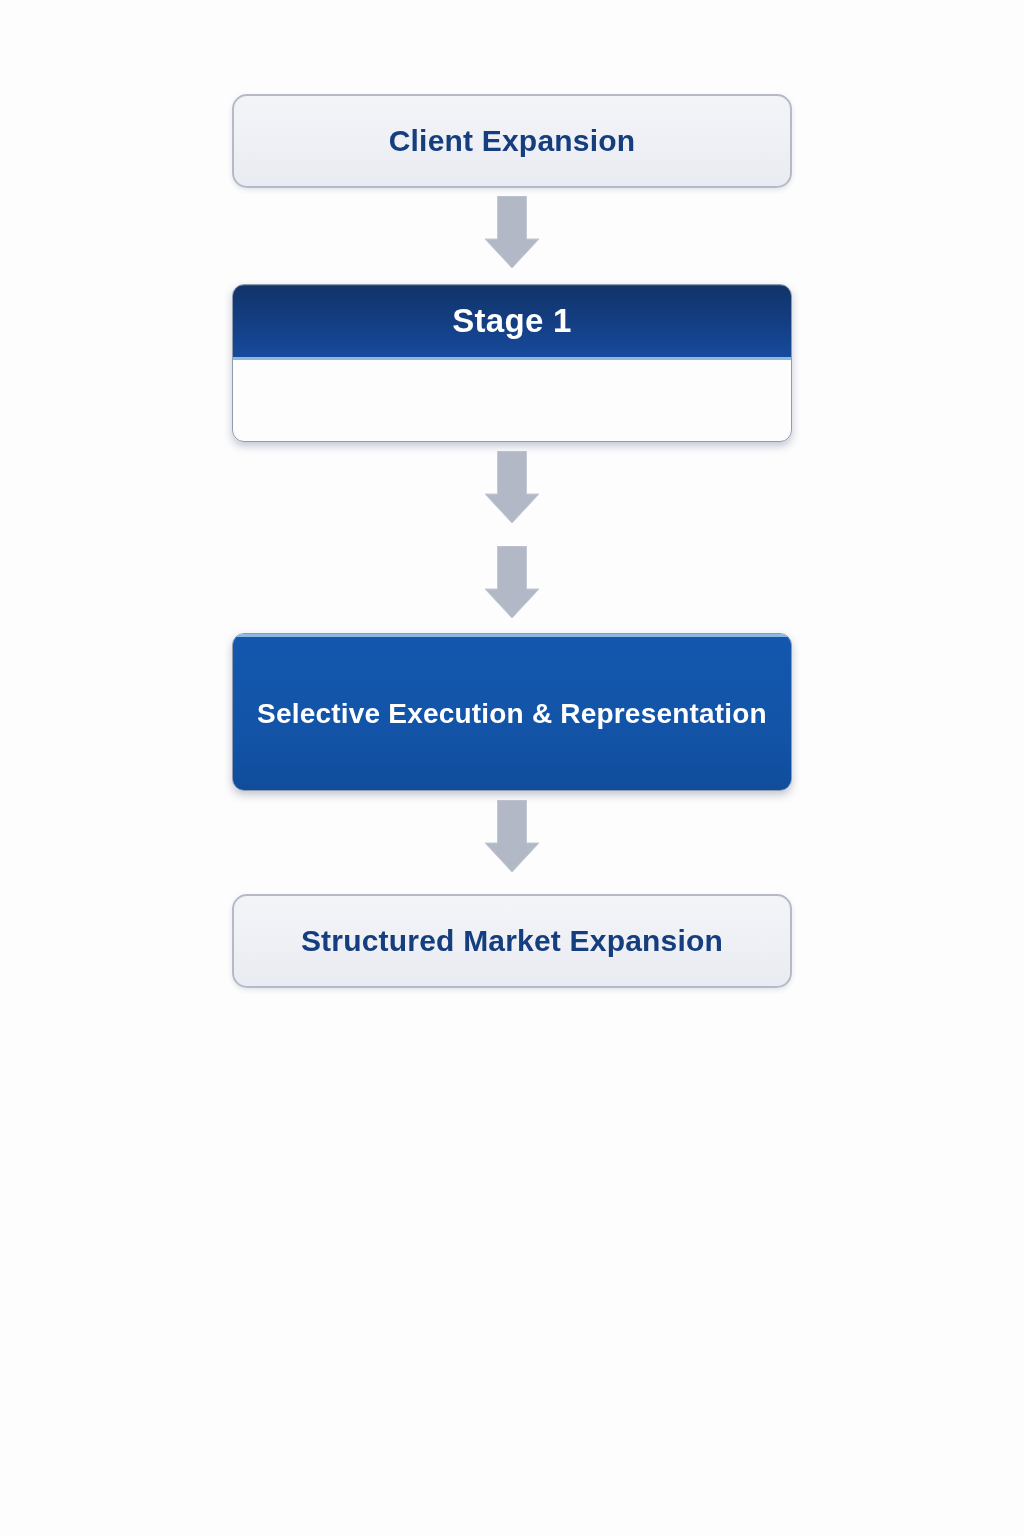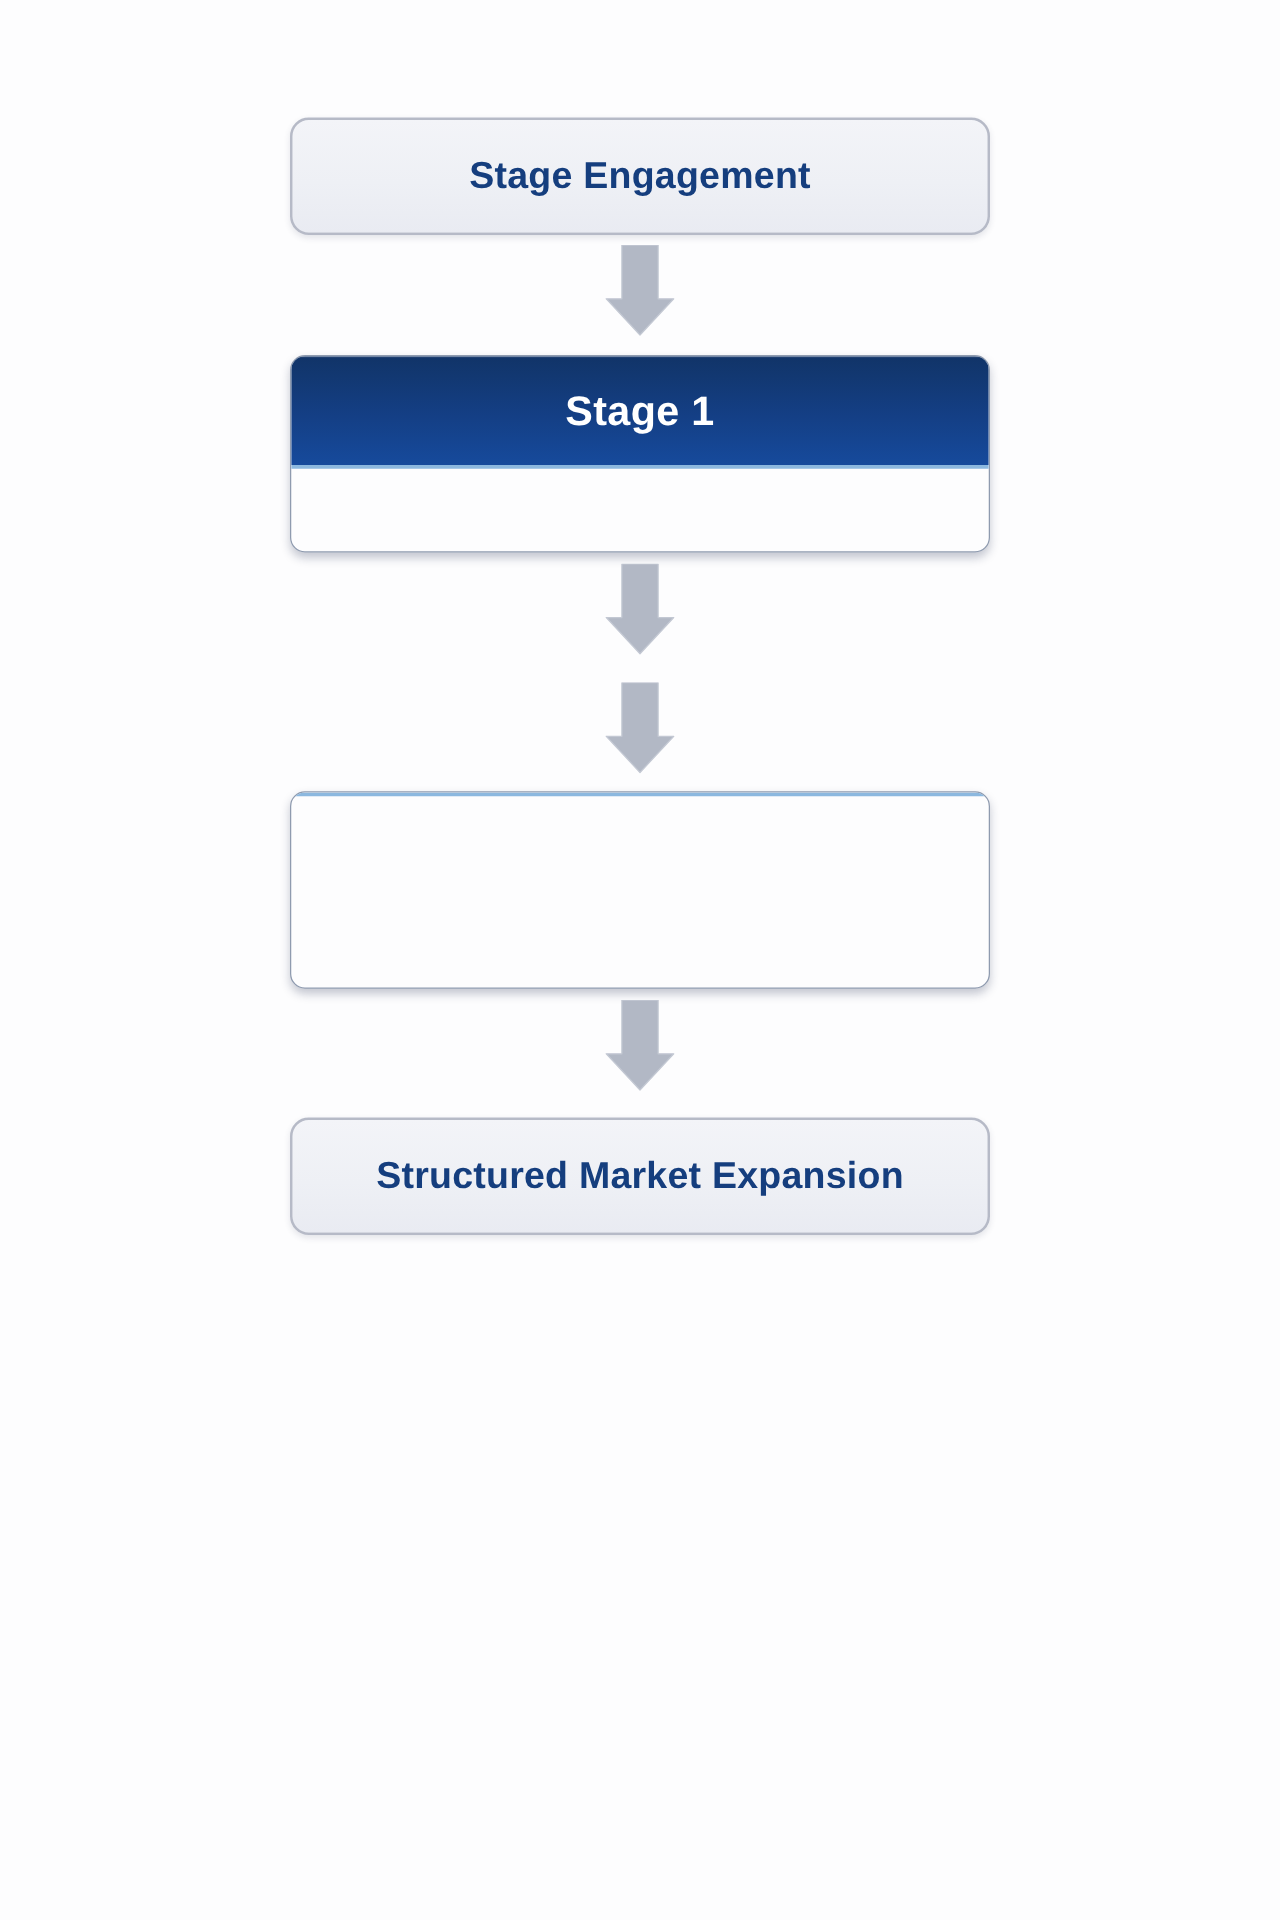--- a/index.html
+++ b/index.html
@@ -49,21 +49,21 @@
     height: 158px;
     box-sizing: border-box;
     display: flex;
     flex-direction: column;
     border-radius: 12px;
     overflow: hidden;
     border: 1px solid rgba(9, 35, 80, 0.45);
     box-shadow: 0 4px 8px rgba(25, 35, 70, 0.25);
   }
   .stage-header {
-    height: 87px;
+    height: 72px;
     display: flex;
     align-items: center;
     justify-content: center;
     background: linear-gradient(180deg, #113468 0%, #143f85 55%, #164a9c 100%);
     color: #ffffff;
     font-size: 33px;
     font-weight: bold;
     letter-spacing: 0.3px;
     box-shadow: inset 0 1px 0 rgba(255, 255, 255, 0.12);
   }
@@ -115,21 +115,21 @@
   .a3 { margin: 8px 0 13px 0; }
   .a4 { margin: 9px 0 20px 0; }
 </style>
 </head>
 <body>
 
 <div class="canvas">
   <div class="flow">
 
     <div class="node-terminal">
-      <span class="label">Stage Engagement</span>
+      <span class="label">Client Expansion</span>
     </div>
 
     <svg class="arrow a1" width="58" height="74" viewBox="0 0 58 74">
       <polygon points="14.5,0 43.5,0 43.5,43 56,43 29,72 2,43 14.5,43" fill="#b2b8c5" stroke="#c3c8d3" stroke-width="1" stroke-linejoin="round"></polygon>
     </svg>
 
     <div class="node-stage">
       <div class="stage-header">Stage 1</div>
       <div class="stage-divider"></div>
     </div>
@@ -138,20 +138,21 @@
       <polygon points="14.5,0 43.5,0 43.5,43 56,43 29,72 2,43 14.5,43" fill="#b2b8c5" stroke="#c3c8d3" stroke-width="1" stroke-linejoin="round"></polygon>
     </svg>
 
 
     <svg class="arrow a3" width="58" height="74" viewBox="0 0 58 74">
       <polygon points="14.5,0 43.5,0 43.5,43 56,43 29,72 2,43 14.5,43" fill="#b2b8c5" stroke="#c3c8d3" stroke-width="1" stroke-linejoin="round"></polygon>
     </svg>
 
     <div class="node-stage">
       <div class="stage-divider"></div>
+      <div class="stage-body">Selective Execution &amp; Representation</div>
     </div>
 
     <svg class="arrow a4" width="58" height="74" viewBox="0 0 58 74">
       <polygon points="14.5,0 43.5,0 43.5,43 56,43 29,72 2,43 14.5,43" fill="#b2b8c5" stroke="#c3c8d3" stroke-width="1" stroke-linejoin="round"></polygon>
     </svg>
 
     <div class="node-terminal">
       <span class="label">Structured Market Expansion</span>
     </div>
 

